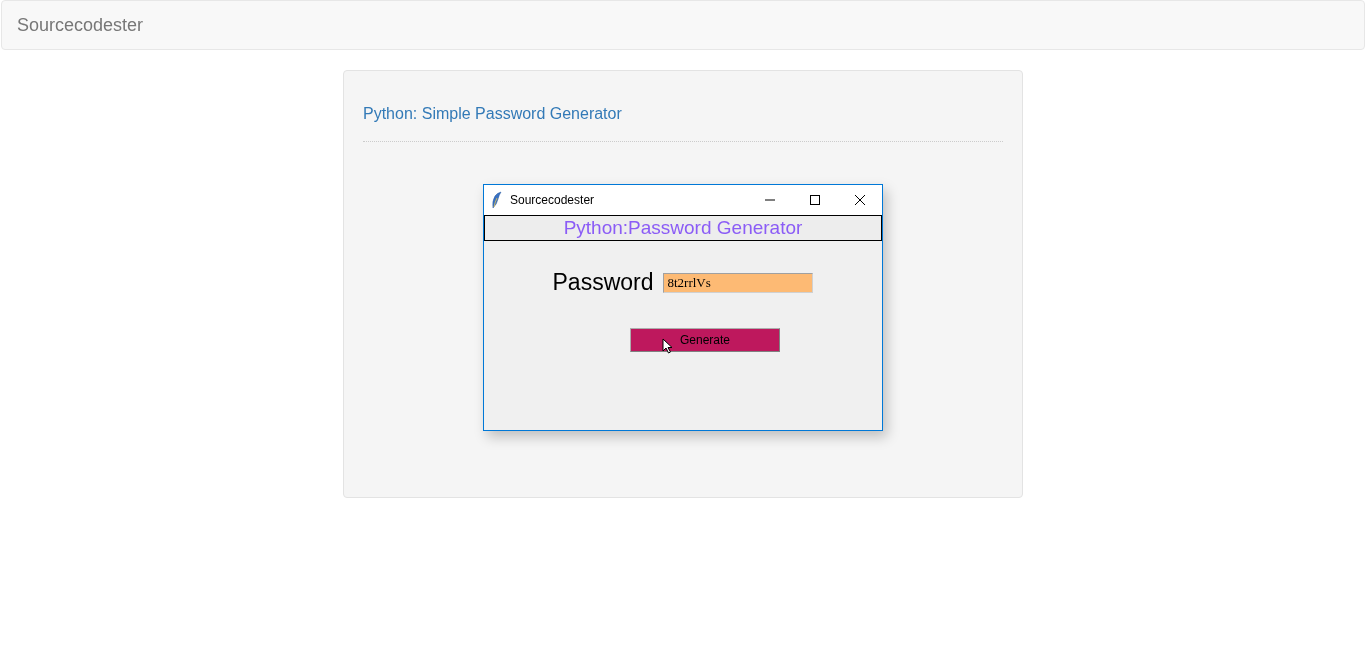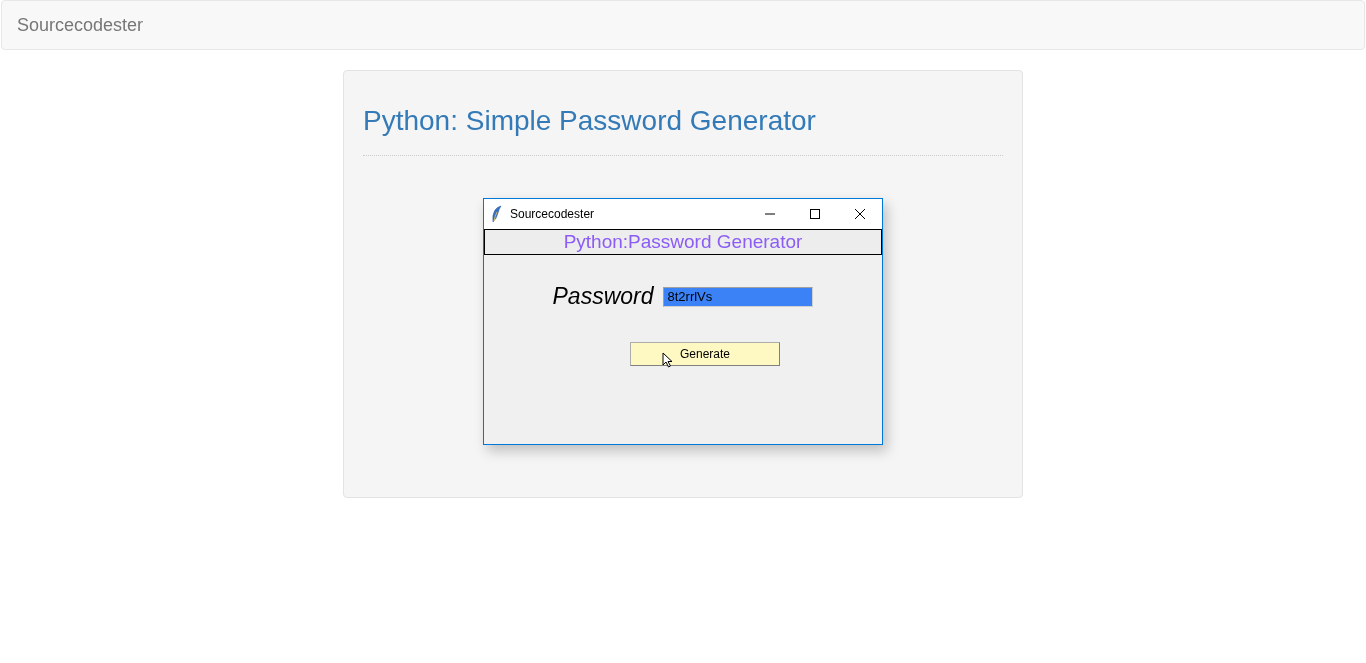--- a/index.html
+++ b/index.html
@@ -32,21 +32,21 @@
   }
   .well {
     background: #f5f5f5;
     border: 1px solid #e3e3e3;
     border-radius: 4px;
     padding: 19px;
     min-height: 428px;
   }
   .page-title {
     color: #337ab7;
-    font-size: 28px;
+    font-size: 16px;
     font-weight: 500;
     margin: 15px 0 10px;
   }
   hr.dotted {
     border: none;
     border-top: 1px dotted #ccc;
     margin: 18px 0 20px;
   }
   .app-window {
     width: 400px;
@@ -103,43 +103,42 @@
   .pwd-row {
     display: flex;
     align-items: center;
     justify-content: center;
     gap: 10px;
   }
   .pwd-label {
     font-family: Arial, sans-serif;
     font-size: 23px;
     color: #000;
-    font-style: italic;
   }
   .pwd-input {
     width: 150px;
     height: 20px;
     border: 1px solid #d0d0d0;
     border-top-color: #a0a0a0;
     border-left-color: #a0a0a0;
-    background: #3b82f6;
-    font-family: Liberation Sans, sans-serif;
+    background: #fdba74;
+    font-family: Liberation Serif, serif;
     font-size: 13px;
     padding: 1px 3px;
     color: #000;
   }
   .gen-btn-wrap {
     margin-top: 32px;
     position: relative;
     display: inline-block;
   }
   .gen-btn {
     width: 150px;
     height: 24px;
-    background: #fef9c3;
+    background: #be185d;
     border: 1px solid #adadad;
     border-right-color: #808080;
     border-bottom-color: #808080;
     font-family: "Segoe UI", Tahoma, sans-serif;
     font-size: 12px;
     color: #000;
     cursor: pointer;
     margin-left: 44px;
   }
   .cursor-overlay {

